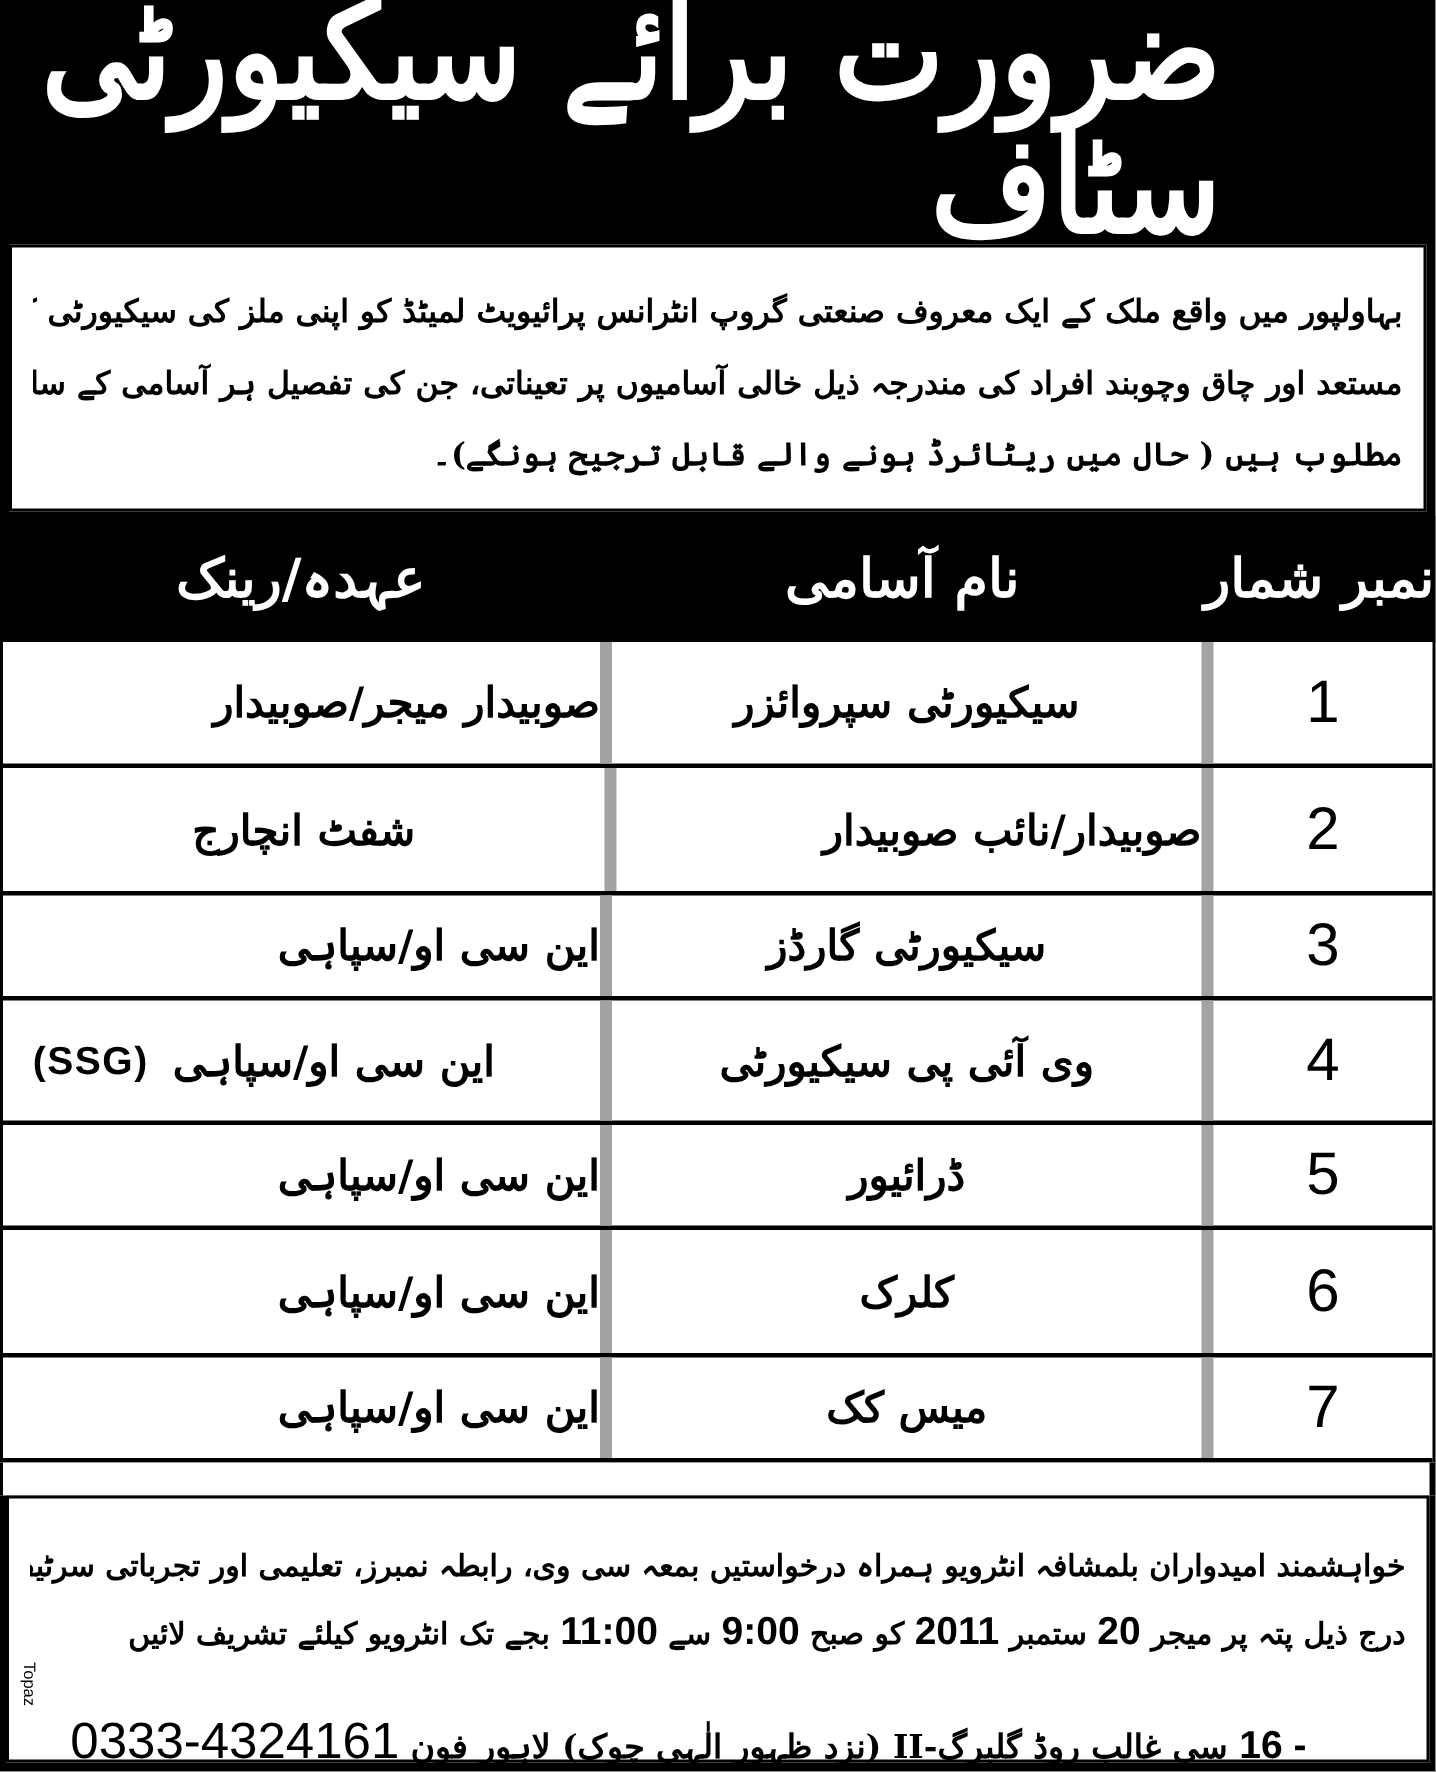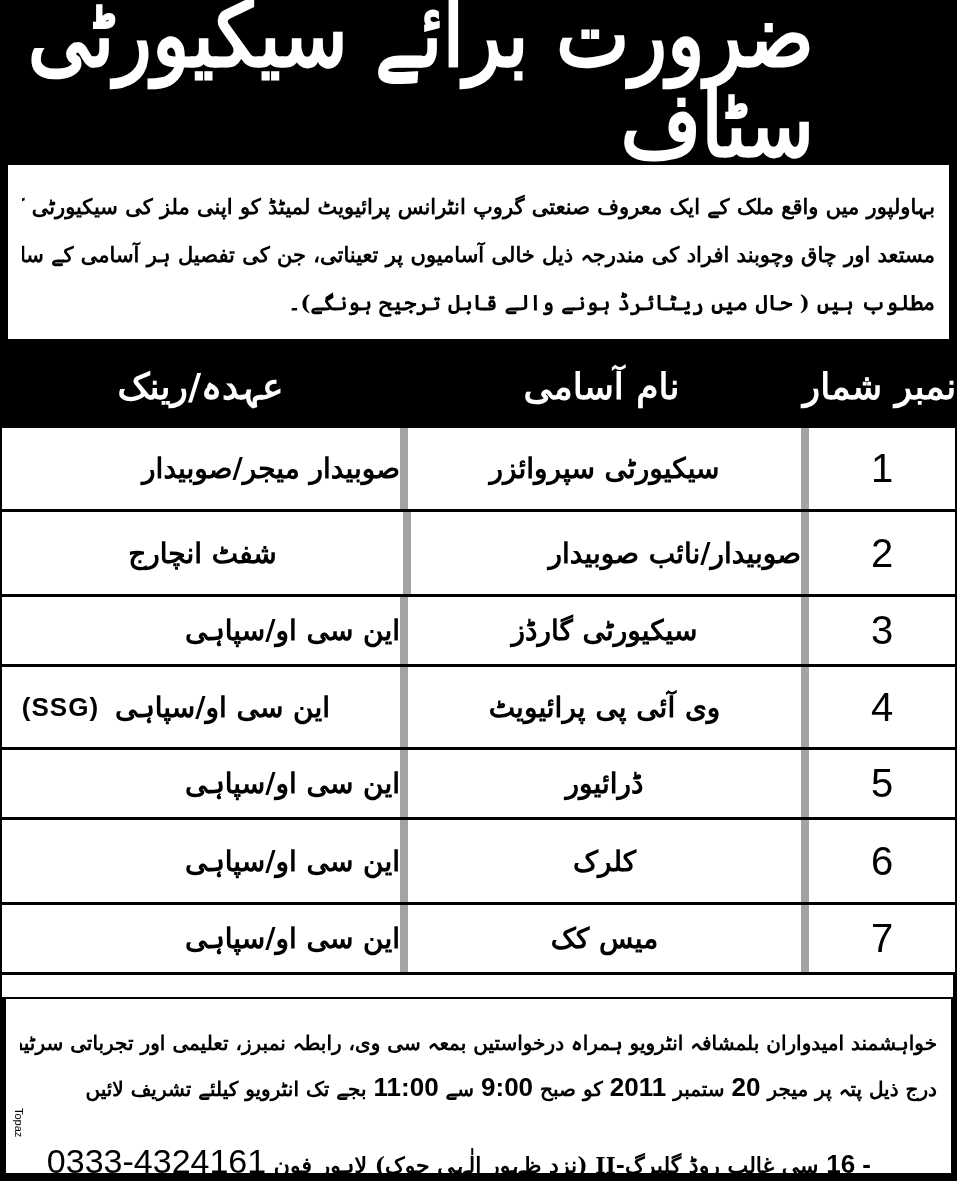--- a/index.html
+++ b/index.html
@@ -124,21 +124,21 @@
     </div>
     <div class="row" style="height:70px">
       <div class="cell c-no">3</div>
       <div class="cell c-name">سیکیورٹی گارڈز</div>
       <div class="cell c-rank">
           <span>این سی او/سپاہی</span>
         </div>
     </div>
     <div class="row" style="height:83px">
       <div class="cell c-no">4</div>
-      <div class="cell c-name">وی آئی پی پرائیویٹ</div>
+      <div class="cell c-name">وی آئی پی سیکیورٹی</div>
       <div class="cell c-rank" style="padding-right:70px">
         <span>این سی او/سپاہی</span>
         <span class="rank-suffix">(SSG)</span>
       </div>
     </div>
     <div class="row" style="height:70px">
       <div class="cell c-no">5</div>
       <div class="cell c-name">ڈرائیور</div>
       <div class="cell c-rank">
           <span>این سی او/سپاہی</span>

